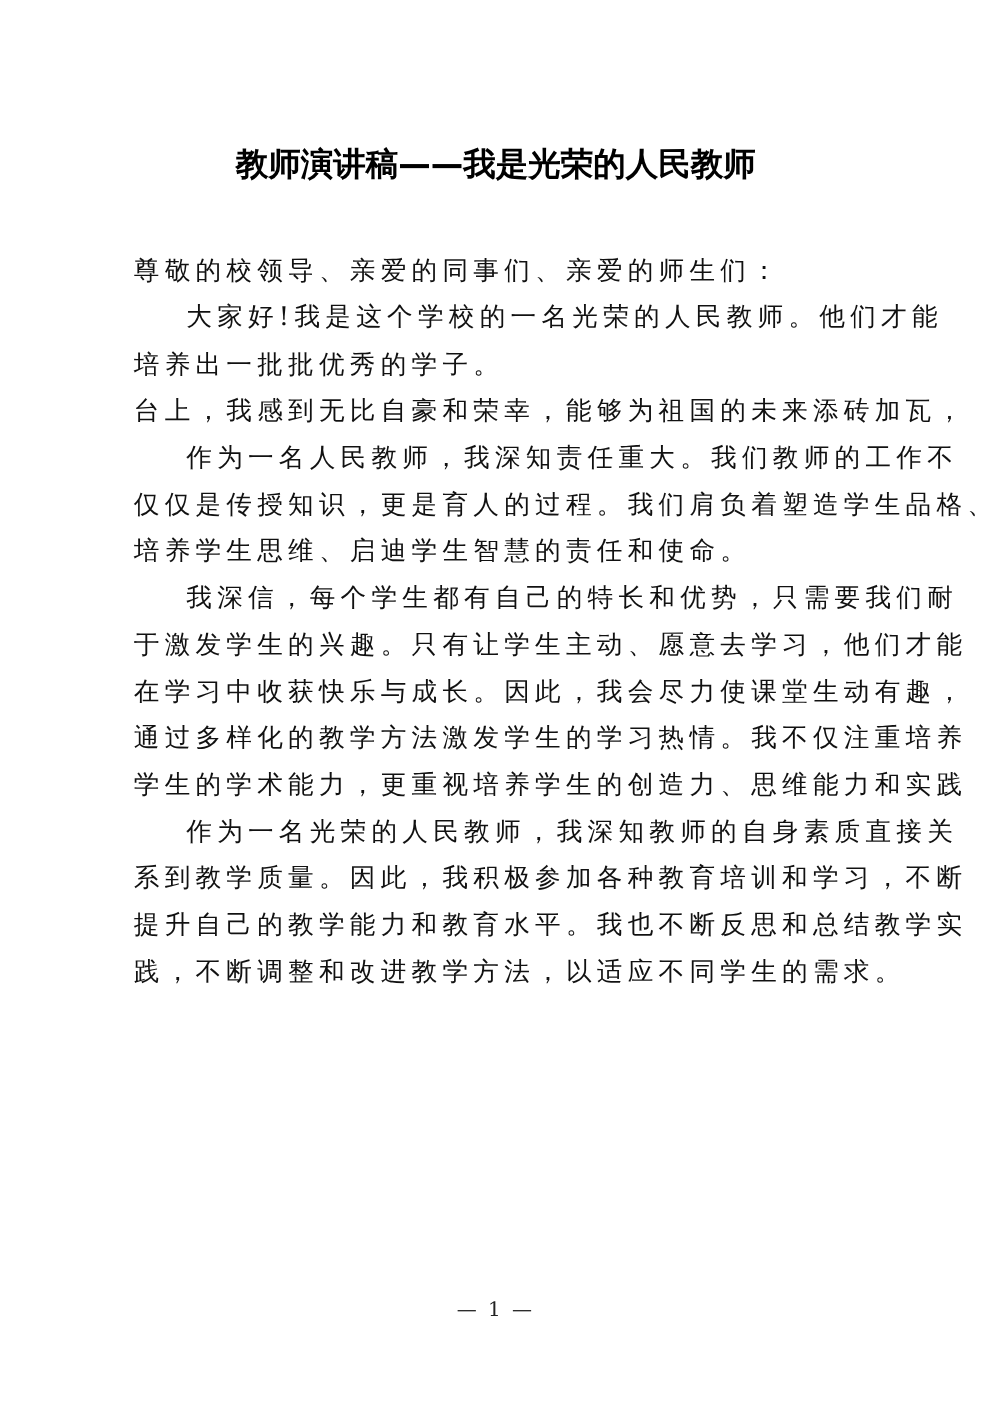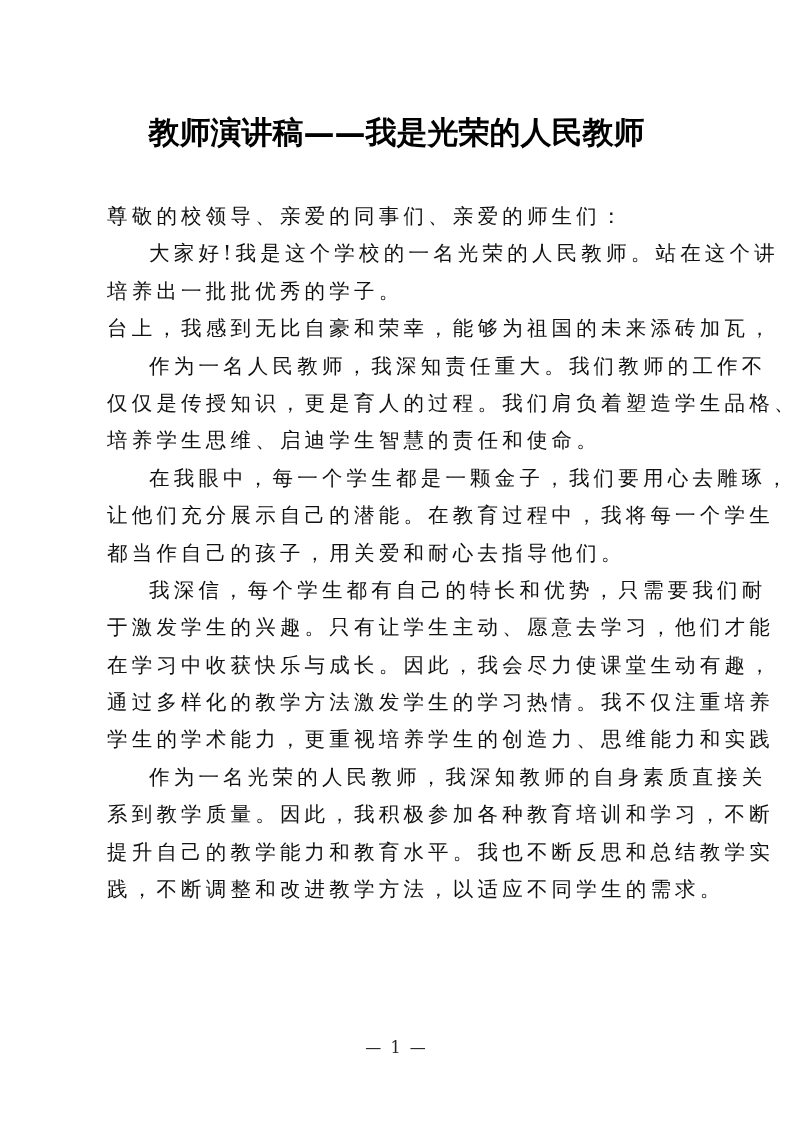--- a/index.html
+++ b/index.html
@@ -1,55 +1,50 @@
 <!DOCTYPE html>
 <html><head>
 <meta charset="utf-8">
 <style>
   html, body { margin: 0; padding: 0; background: #ffffff; }
   body { width: 793px; height: 1122px; position: relative; overflow: hidden;
          font-family: "DejaVu Serif", "Liberation Serif", serif; color: #111; }
   .page { position: absolute; left: 0; top: 0; width: 793px; height: 1122px; }
   .title { position: absolute; left: 0; width: 793px; top: 112px; text-align: center;
            font-family: "DejaVu Sans", "Liberation Sans", sans-serif; font-weight: bold;
-           font-size: 31px; letter-spacing: 0px; color: #000; line-height: 40px; }
+           font-size: 26px; letter-spacing: 0px; color: #000; line-height: 40px; }
   .body { position: absolute; left: 107px; top: 198px; width: 582px; }
   .line { height: 37.4px; line-height: 37.4px; font-size: 20.5px; letter-spacing: 4.2px;
           white-space: nowrap; text-align: justify; text-align-last: justify; }
   .line.last { text-align-last: left; }
   .line.indent { padding-left: 42px; }
   .footer { position: absolute; left: 0; width: 793px; top: 1038px; text-align: center;
             font-size: 16px; color: #222; letter-spacing: 2px; }
 </style>
 </head>
 <body>
 
 <div class="page">
   <div class="title">教师演讲稿——我是光荣的人民教师</div>
 
   <div class="body">
     <div class="line last">尊敬的校领导、亲爱的同事们、亲爱的师生们：</div>
 
     <div>
-      <div class="line indent">大家好!我是这个学校的一名光荣的人民教师。站在这个讲</div>
+      <div class="line indent">大家好!我是这个学校的一名光荣的人民教师。他们才能</div>
       <div class="line last">培养出一批批优秀的学子。</div>
       <div class="line">台上，我感到无比自豪和荣幸，能够为祖国的未来添砖加瓦，</div>
     </div>
 
     <div>
       <div class="line indent">作为一名人民教师，我深知责任重大。我们教师的工作不</div>
       <div class="line">仅仅是传授知识，更是育人的过程。我们肩负着塑造学生品格、</div>
       <div class="line last">培养学生思维、启迪学生智慧的责任和使命。</div>
     </div>
 
-    <div>
-      <div class="line indent">在我眼中，每一个学生都是一颗金子，我们要用心去雕琢，</div>
-      <div class="line">让他们充分展示自己的潜能。在教育过程中，我将每一个学生</div>
-      <div class="line last">都当作自己的孩子，用关爱和耐心去指导他们。</div>
-    </div>
 
     <div>
       <div class="line indent">我深信，每个学生都有自己的特长和优势，只需要我们耐</div>
     </div>
 
     <div>
       <div class="line">于激发学生的兴趣。只有让学生主动、愿意去学习，他们才能</div>
       <div class="line">在学习中收获快乐与成长。因此，我会尽力使课堂生动有趣，</div>
       <div class="line">通过多样化的教学方法激发学生的学习热情。我不仅注重培养</div>
       <div class="line">学生的学术能力，更重视培养学生的创造力、思维能力和实践</div>

